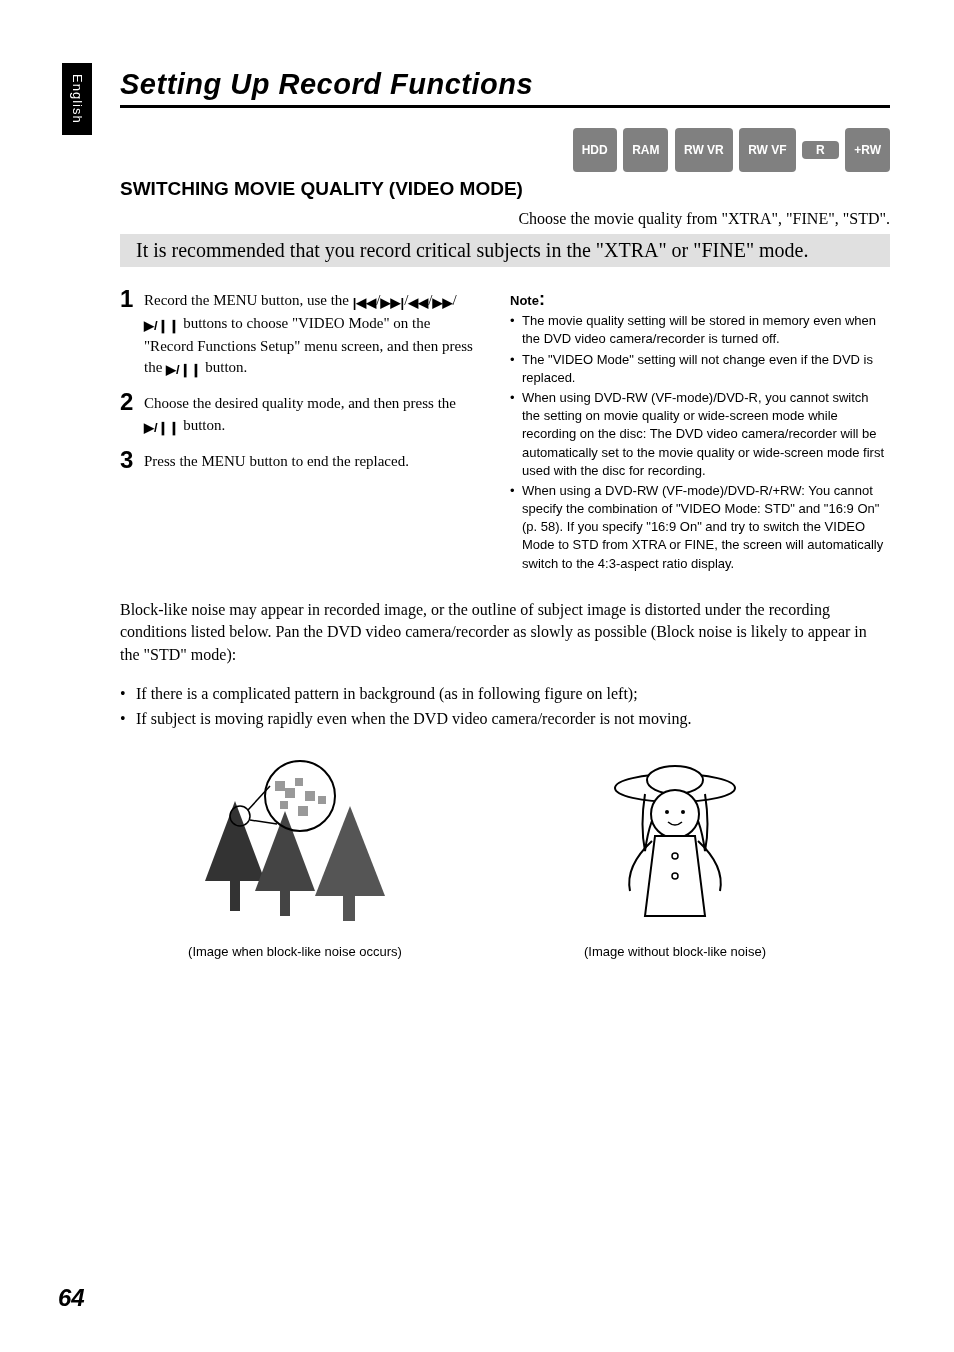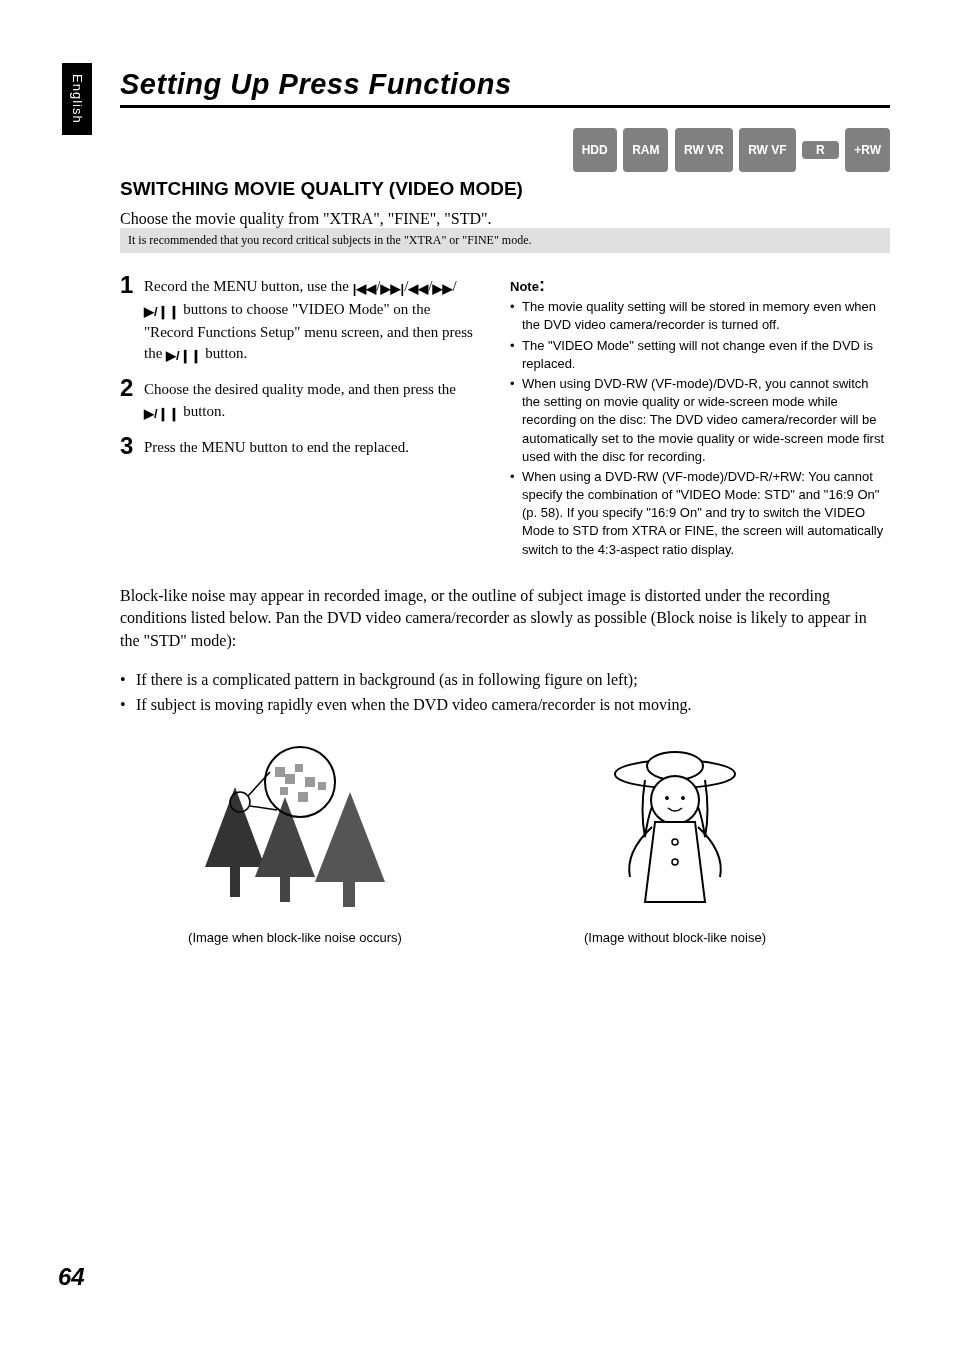--- a/index.html
+++ b/index.html
@@ -61,26 +61,28 @@
       font-weight: bold;
     }
     .section-heading {
       font-size: 19px;
       font-weight: bold;
       margin-bottom: 10px;
     }
     .intro {
       font-family: Georgia, 'Times New Roman', serif;
       font-size: 16px;
+      margin-bottom: 6px;
+      text-align: right;
     }
     .callout {
       background: #e0e0e0;
-      padding: 5px 8px;
-      font-family: Georgia, 'Times New Roman', serif;
-      font-size: 12px;
+      padding: 5px 16px;
+      font-family: Georgia, 'Times New Roman', serif;
+      font-size: 20px;
       margin-bottom: 20px;
     }
     .two-col {
       display: flex;
       gap: 30px;
       margin-bottom: 24px;
     }
     .left-col { width: 360px; }
     .right-col { flex: 1; font-size: 13px; line-height: 1.4; }
     .step {
@@ -139,34 +141,34 @@
       display: flex;
       margin-top: 6px;
       margin-left: 60px;
       gap: 150px;
     }
     .image-box { text-align: center; }
     .caption { font-size: 13px; margin-top: 8px; }
     .page-num {
       position: absolute;
       left: 58px;
-      bottom: 61px;
+      bottom: 40px;
       font-size: 24px;
       font-weight: bold;
       font-style: italic;
     }
     svg { display: block; }
   </style>
 </head>
 <body>
 
 <div class="side-tab">English</div>
 
 <div class="content">
-  <div class="title">Setting Up Press Functions</div>
+  <div class="title">Setting Up Record Functions</div>
   <div class="underline"></div>
 
   <div class="badges">
     <span class="badge">HDD</span>
     <span class="badge">RAM</span>
     <span class="badge">RW VR</span>
     <span class="badge">RW VF</span>
     <span class="badge" style="padding:2px 14px">R</span>
     <span class="badge">+RW</span>
   </div>

